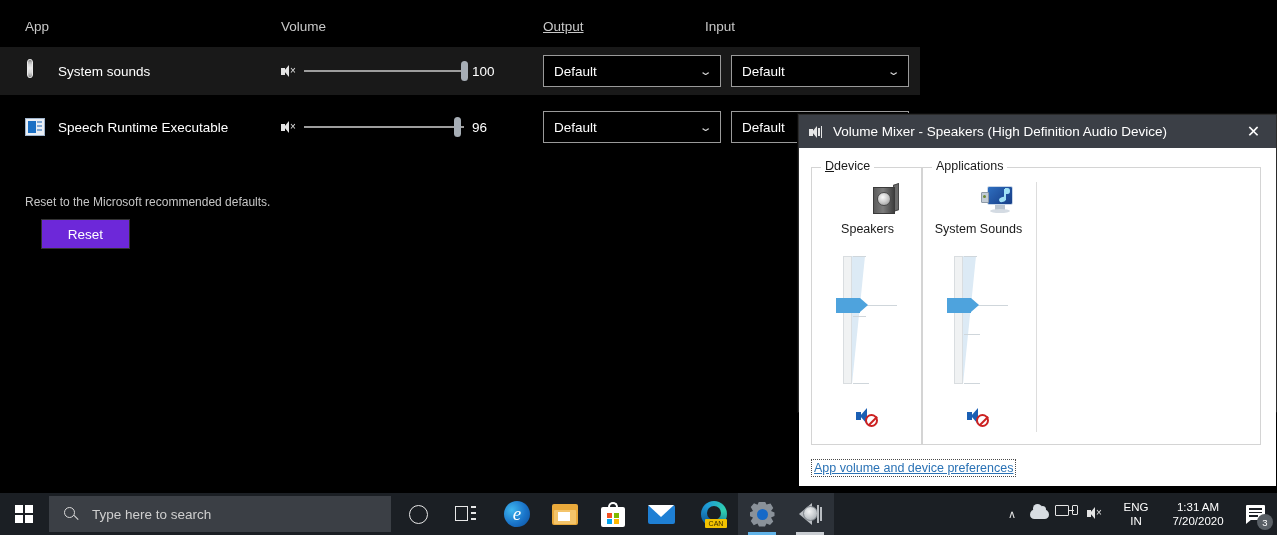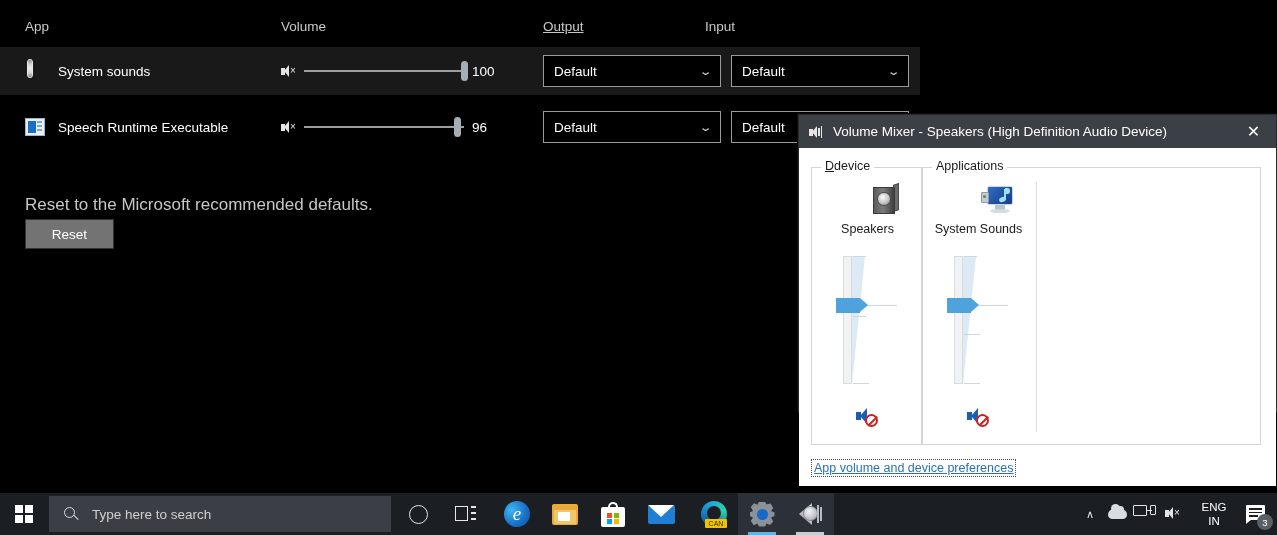--- a/index.html
+++ b/index.html
@@ -97,25 +97,25 @@
     border: 1px solid #9a9a9a; background: #000000;
     display: flex; align-items: center; padding: 0 10px;
   }
   .combo .cb-label { font-size: 13.5px; color: #ffffff; flex: 1; }
   .combo .cb-chev { font-size: 11px; color: #d8d8d8; transform: scaleX(1.5); }
   .combo.out { left: 543px; }
   .combo.inp { left: 731px; }
 
   #reset-desc {
     position: absolute; left: 25px; top: 195px;
-    font-size: 17px; color: #c6c6c6;
+    font-size: 12px; color: #c6c6c6;
   }
   #reset-button {
-    position: absolute; left: 25px; top: 219px;
-    width: 89px; height: 30px; background: #737373;
+    position: absolute; left: 41px; top: 219px;
+    width: 89px; height: 30px; background: #6d28d9;
     border: 1px solid #333333; color: #ffffff; font-size: 13.5px;
     font-family: "Liberation Sans", sans-serif; cursor: pointer;
   }
 
   
   #volume-mixer {
     position: absolute; left: 798px; top: 114px;
     width: 479px; height: 298px;
     background: #ffffff; border: 1px solid #2b2b2b;
     box-shadow: 0 0 0 1px #0b0b0b;
@@ -761,20 +761,24 @@
     </div>
     <div class="tray-item" id="tray-volume">
       <span class="tv-body"></span>
         <span class="tv-cone"></span>
         <span class="tv-x">×</span>
     </div>
     <div class="tray-item" id="tray-lang">
       <span>ENG</span>
       <span>IN</span>
     </div>
+    <div class="tray-item" id="tray-clock">
+      <span>1:31 AM</span>
+      <span>7/20/2020</span>
+    </div>
     <div class="tray-item" id="tray-notify">
       <span class="nt-box">
           <i style="top:3px;width:13px"></i>
           <i style="top:6.5px;width:13px"></i>
           <i style="top:10px;width:9px"></i>
         </span>
       <span class="nt-tail"></span>
       <span class="nt-badge">3</span>
     </div>
   </div>

